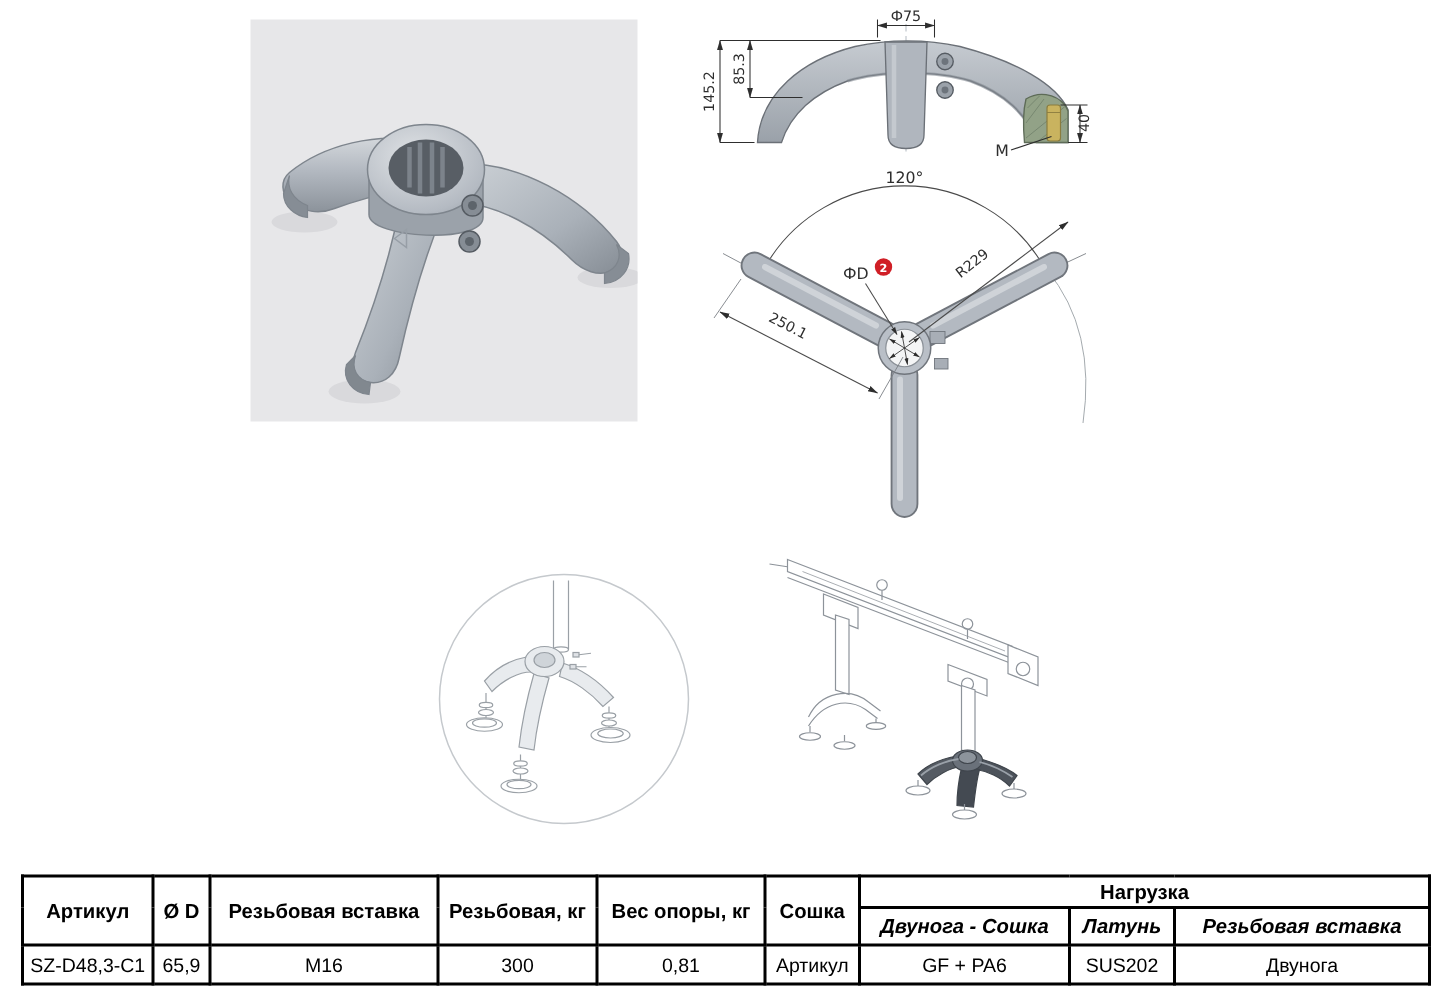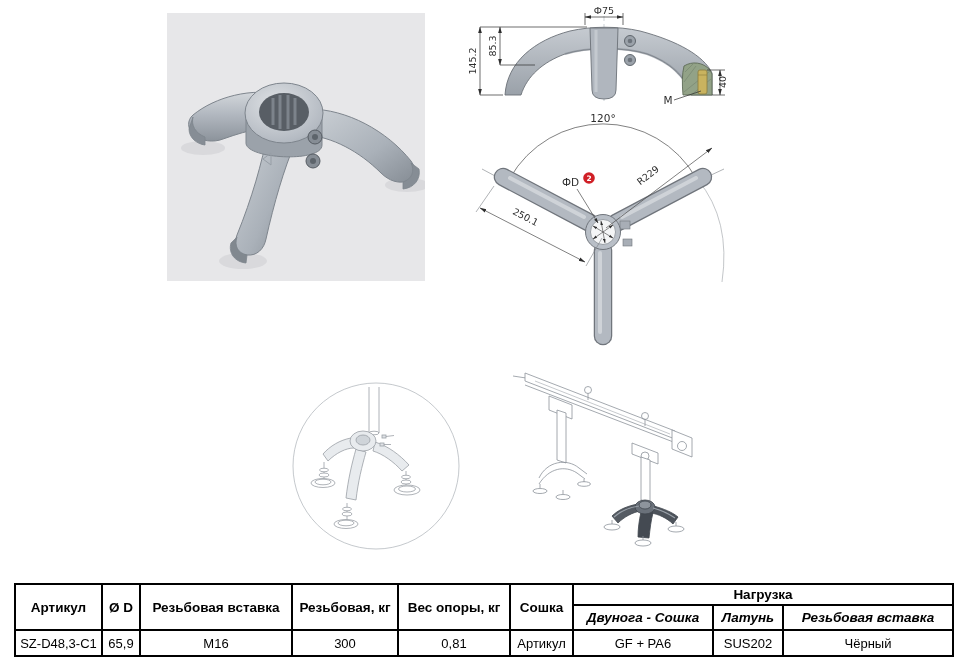--- a/index.html
+++ b/index.html
@@ -350,18 +350,18 @@
     </tr>
     <tr class="r3">
       <td>SZ-D48,3-C1</td>
       <td>65,9</td>
       <td>М16</td>
       <td>300</td>
       <td>0,81</td>
       <td>Артикул</td>
       <td>GF + PA6</td>
       <td>SUS202</td>
-      <td>Чёрный</td>
+      <td>Двунога</td>
     </tr>
   </tbody>
     </table>
 
 </div>
 
 </body></html>

